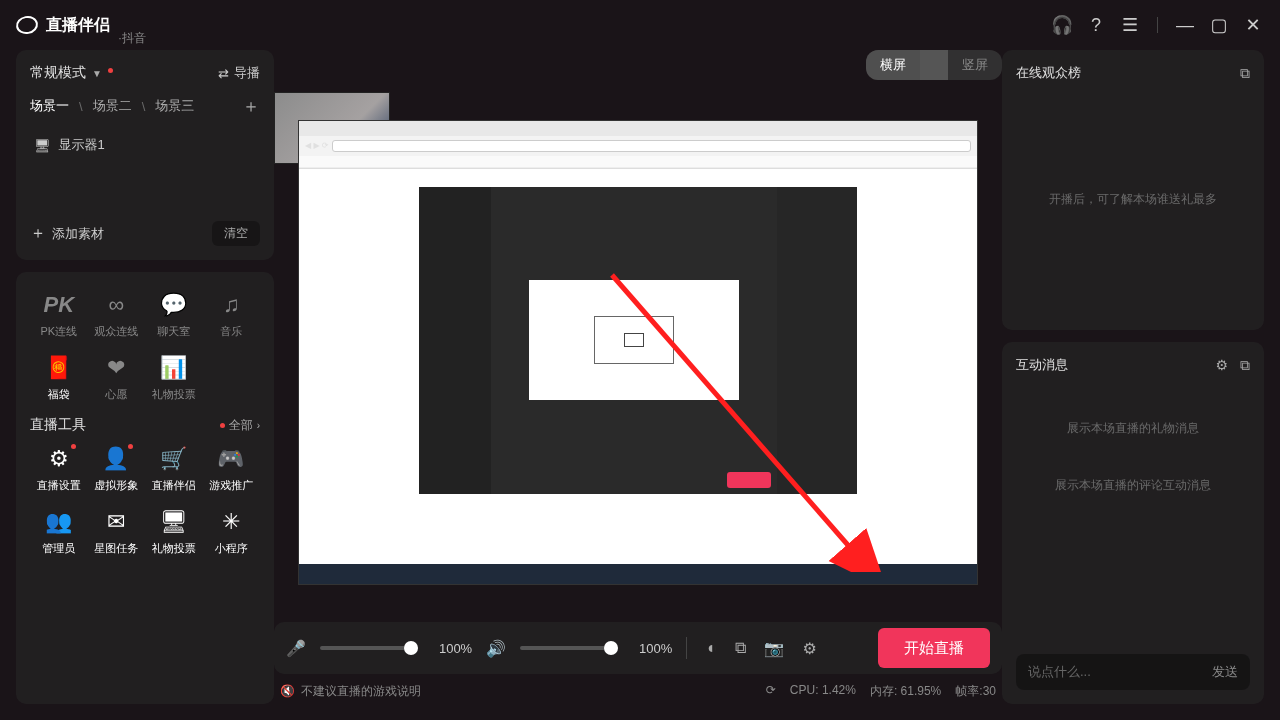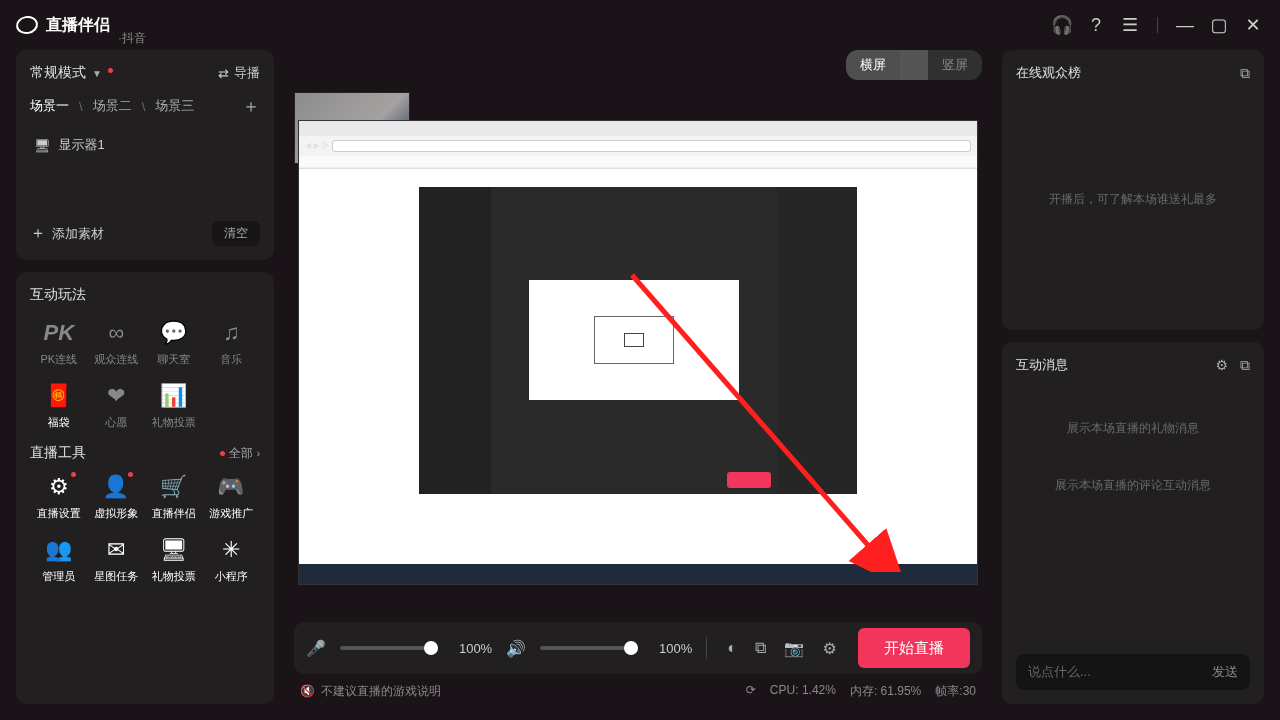--- a/index.html
+++ b/index.html
@@ -2,21 +2,21 @@
 <html><head>
 <meta charset="utf-8">
 <style>
 * { margin: 0; padding: 0; box-sizing: border-box; font-family: "Microsoft YaHei", -apple-system, sans-serif; }
 body { width: 1280px; height: 720px; background: #1a1418; color: #e0e0e0; overflow: hidden; user-select: none; position: relative; }
 .titlebar { height: 50px; display: flex; align-items: center; padding: 0 16px; justify-content: space-between; }
 .titlebar-left { display: flex; align-items: center; gap: 8px; }
 .titlebar-controls { display: flex; align-items: center; gap: 12px; }
 .titlebar-controls .divider { width: 1px; height: 16px; background: #444; margin: 0 4px; }
 .wicon { color: #ccc; font-size: 18px; cursor: pointer; width: 22px; text-align: center; }
-.main { display: flex; height: calc(100% - 50px); padding: 0 16px 16px 16px; gap: 20px; }
+.main { display: flex; height: calc(100% - 50px); padding: 0 16px 16px 16px; gap: 0; }
 .panel { background: rgba(40,40,40,0.55); border-radius: 10px; }
 .left-col { width: 258px; display: flex; flex-direction: column; gap: 12px; }
 .left-top { padding: 14px; display: flex; flex-direction: column; gap: 12px; flex: 0 0 auto; min-height: 210px; }
 .mode-row { display: flex; justify-content: space-between; align-items: center; }
 .mode-row .mode { display: flex; align-items: center; gap: 6px; font-size: 14px; }
 .mode-row .mode::after { content:''; }
 .tiny-dot { width:5px; height:5px; border-radius:50%; background:#f04040; display:inline-block; margin-bottom:6px; }
 .scenes { display: flex; align-items: center; gap: 10px; color: #aaa; font-size: 13px; }
 .scenes .active { color: #fff; }
 .scenes .right { margin-left: auto; color:#aaa; font-size:18px; cursor:pointer; }
@@ -132,21 +132,20 @@
       <div class="addrow">
         <div class="add-btn">
           <span class="plus">＋</span>
           <span>添加素材</span>
         </div>
         <div class="clear-btn">清空</div>
       </div>
     </div>
 
     <div class="panel left-bottom">
-      <div class="section-h">互动玩法</div>
       <div class="grid4">
         <div class="gitem">
             <div class="gi" style="font-style:italic;font-weight:bold;">PK</div>
             <span>PK连线</span>
           </div>
         <div class="gitem">
             <div class="gi">∞</div>
             <span>观众连线</span>
           </div>
         <div class="gitem">

